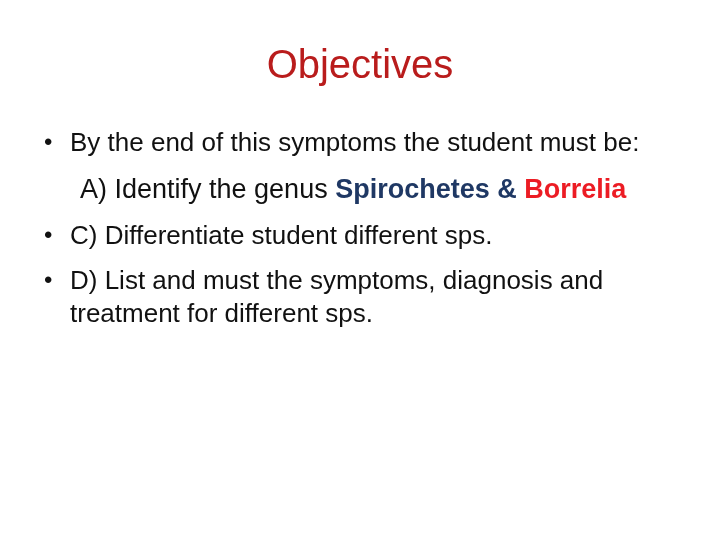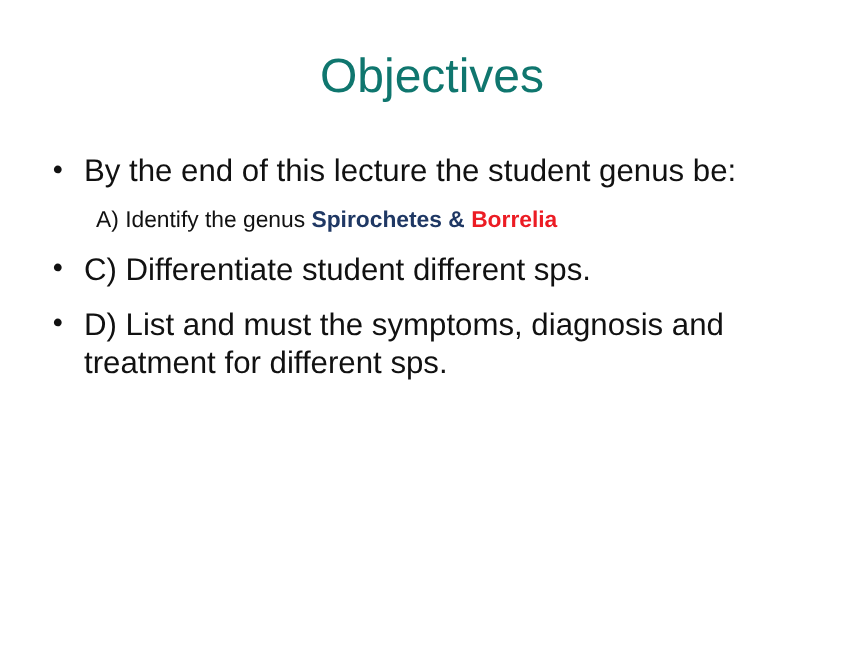--- a/index.html
+++ b/index.html
@@ -21,21 +21,21 @@
     color: #111111;
     box-sizing: border-box;
   }
   .title {
     margin: 0;
     padding-top: 40px;
     text-align: center;
     font-size: 40px;
     line-height: 1.2;
     font-weight: 400;
-    color: #0f766e;
+    color: #b91c1c;
   }
   .content {
     box-sizing: border-box;
     padding: 38px 40px 0 44px;
   }
   .bullet-item {
     display: flex;
     align-items: flex-start;
     font-size: 26px;
     line-height: 1.25;
@@ -49,21 +49,21 @@
     line-height: 1.35;
   }
   .bullet-text {
     flex: 1 1 auto;
   }
   .wrap-narrow {
     max-width: 560px;
   }
   .sub-item {
     margin: 0 0 12px 36px;
-    font-size: 19px;
+    font-size: 27px;
     line-height: 1.3;
     color: #111111;
   }
   .seg-navy {
     color: var(--genus-navy, #1f3864);
     font-weight: 700;
   }
   .seg-red {
     color: var(--genus-red, #ec1c24);
     font-weight: 700;
@@ -73,21 +73,21 @@
 <body style="background: rgb(255, 255, 255);">
 
 <div class="slide">
 
   <h1 class="title">Objectives</h1>
 
   <div class="content">
 
     <div class="bullet-item">
       <span class="bullet-dot">•</span>
-      <span class="bullet-text">By the end of this lecture the student genus be:</span>
+      <span class="bullet-text">By the end of this symptoms the student must be:</span>
     </div>
 
     <div class="sub-item">
       <span>A) Identify the genus</span>
       <span class="seg-navy">Spirochetes &amp;</span>
       <span class="seg-red">Borrelia</span>
     </div>
 
 
     <div class="bullet-item">

